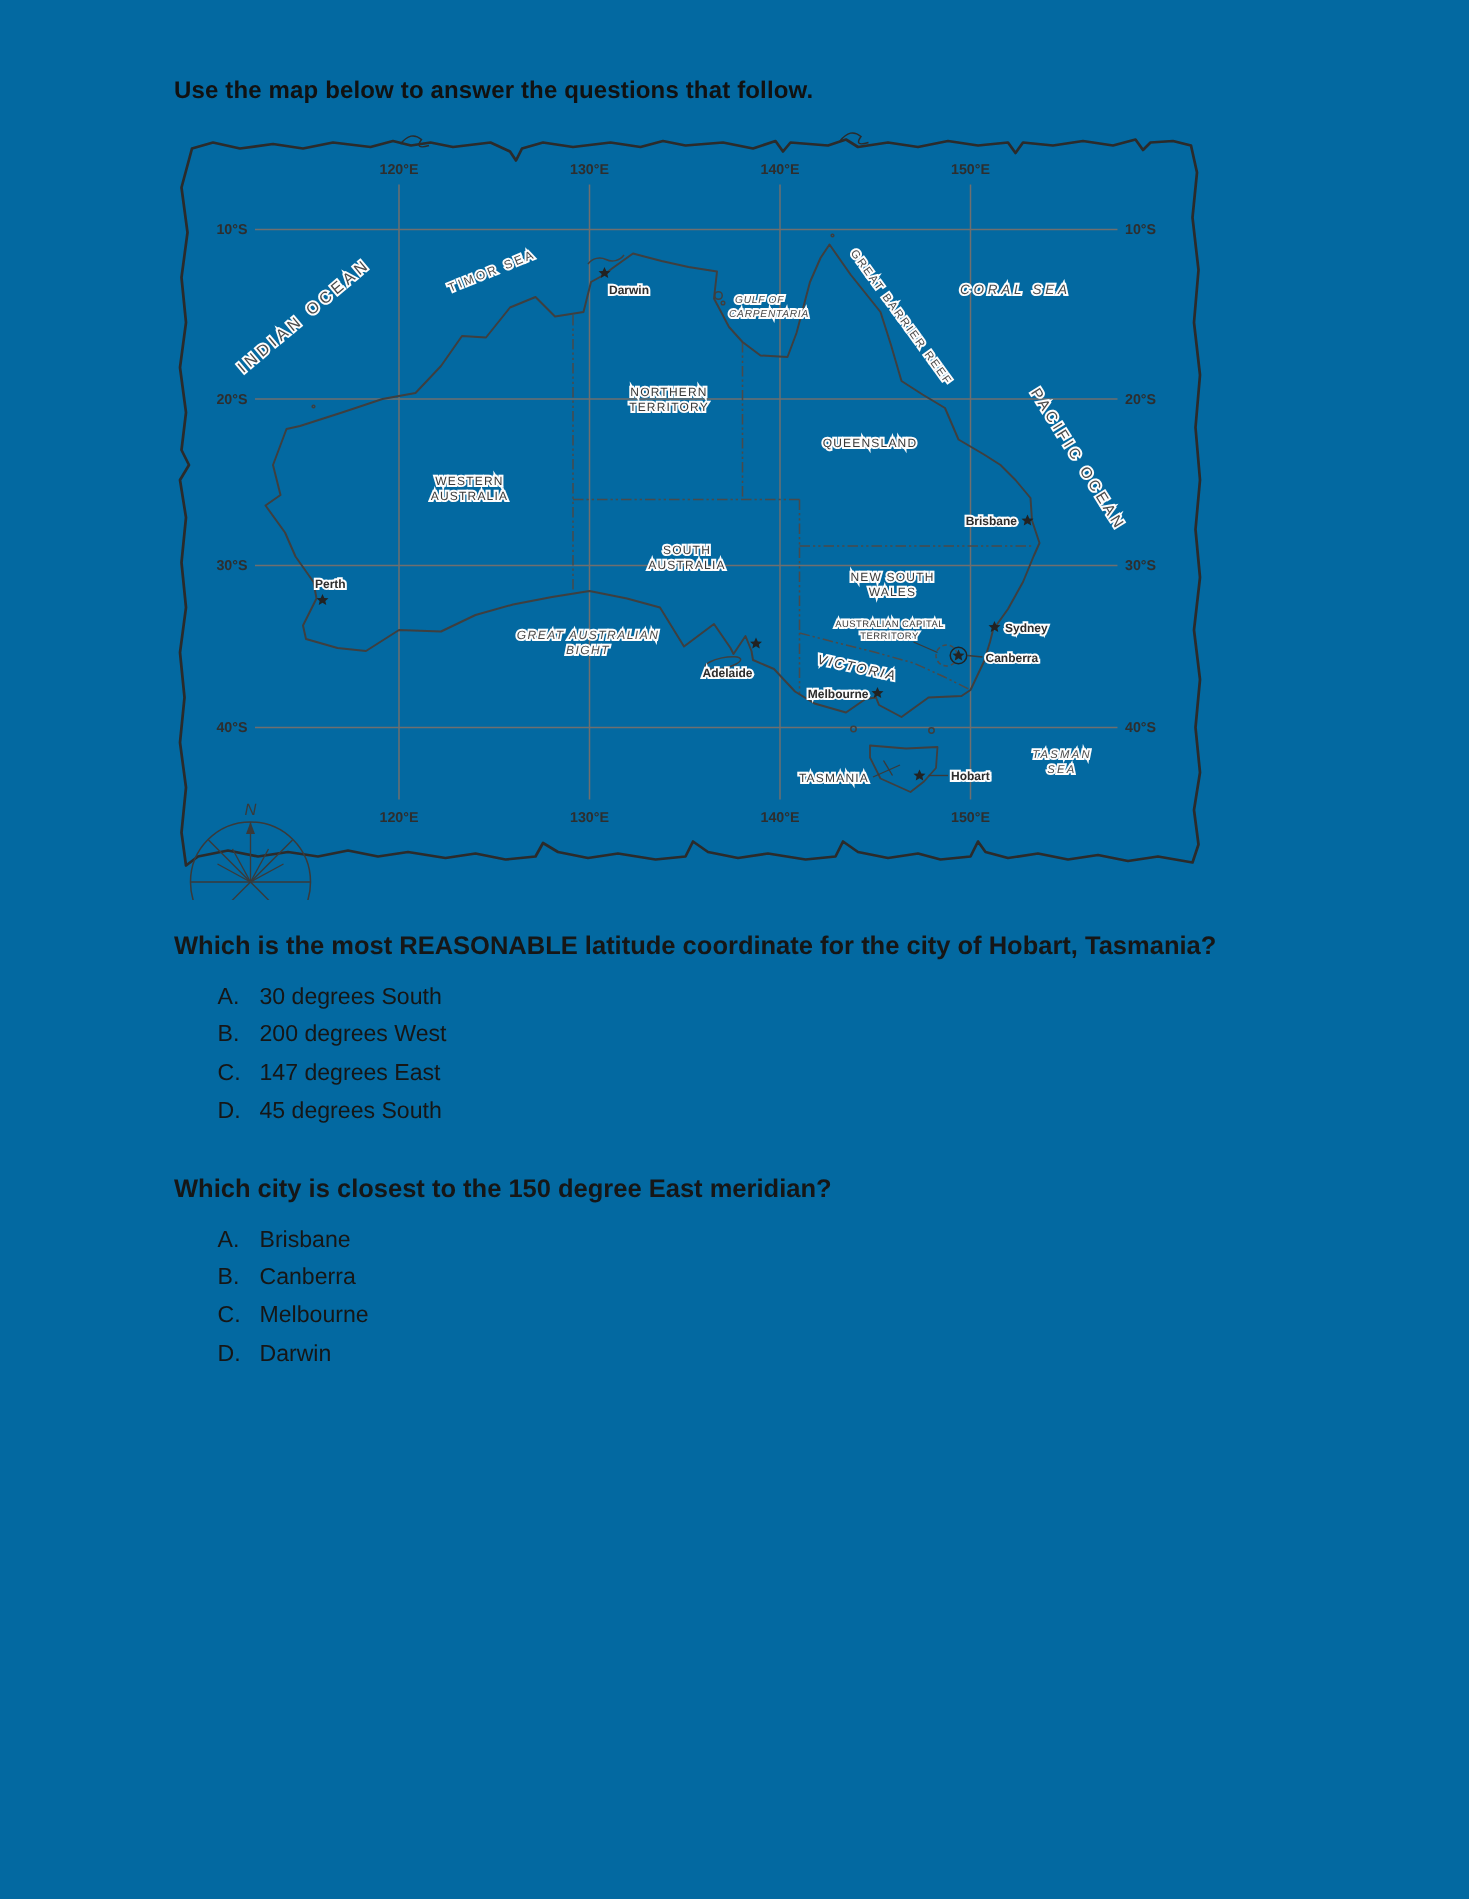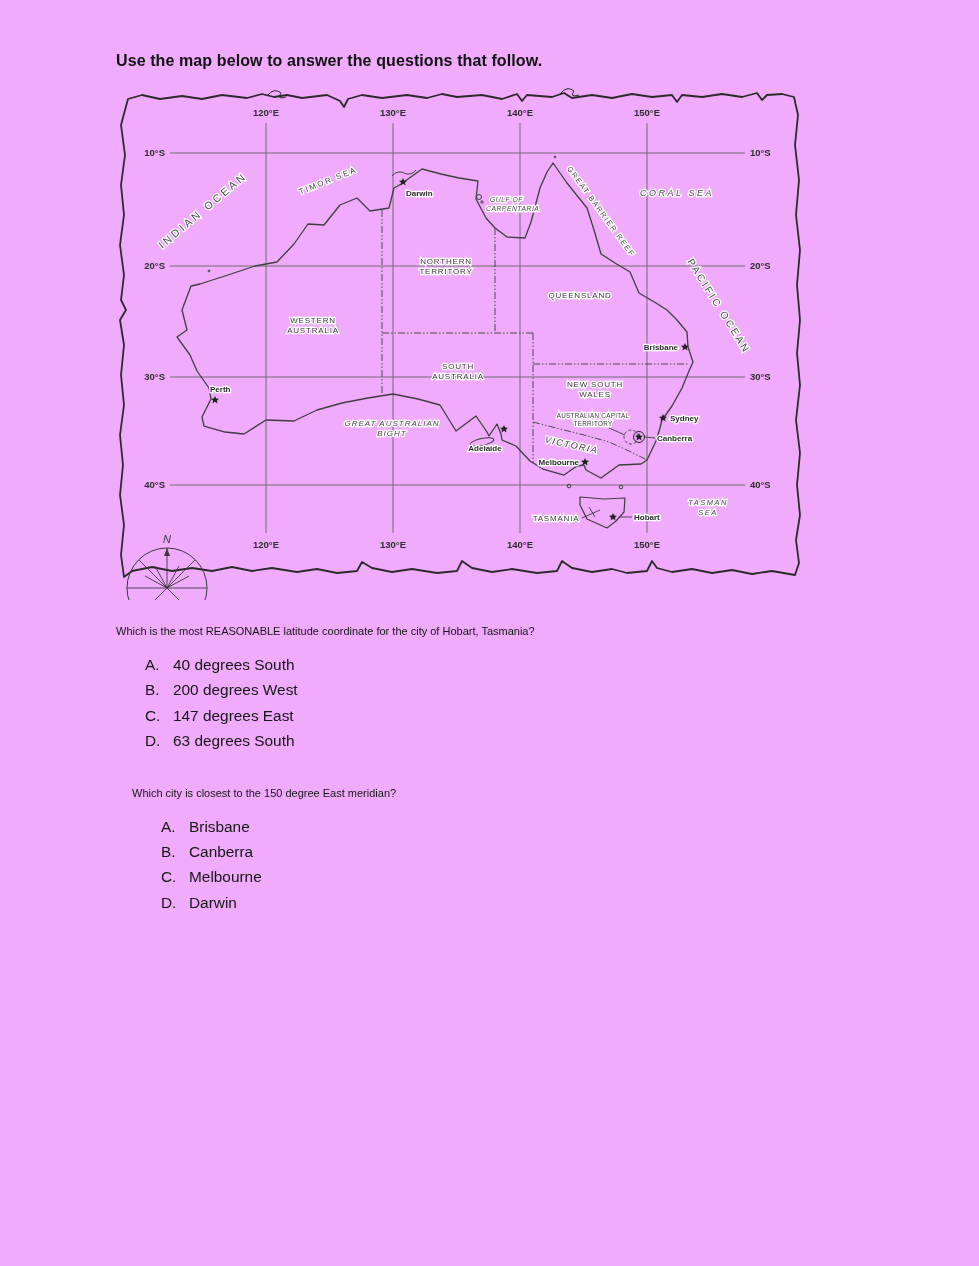--- a/index.html
+++ b/index.html
@@ -1,29 +1,29 @@
 <!DOCTYPE html>
 <html><head>
 <meta charset="utf-8">
 <style>
   * { margin:0; padding:0; box-sizing:border-box; }
   body { background:#ffffff; font-family:"Liberation Sans", sans-serif; }
-  .page { position:relative; width:979px; height:1266px; background:#f0abfc; overflow:hidden; }
+  .page { position:relative; width:979px; height:1266px; background:#0369a1; overflow:hidden; }
   .instruction {
     position:absolute; left:116px; top:52px; width:720px;
     font-size:16px; font-weight:bold; color:#111; letter-spacing:0.1px;
   }
   .map-wrap { position:absolute; left:112px; top:85px; width:690px; height:515px; }
   .questions { position:absolute; left:116px; top:618px; width:700px; color:#161616; }
-  .question .prompt { font-size:11px; font-weight:normal; line-height:26px; }
+  .question .prompt { font-size:17px; font-weight:bold; line-height:26px; }
   .question .options { margin-top:8px; list-style:none; }
   .question .opt { display:flex; line-height:25.4px; font-size:15.4px; }
   .question .opt .letter { width:28px; padding-left:29px; box-sizing:content-box; }
   .question .opt .text { }
-  .question + .question { margin-top:26px;margin-left:16px; }
+  .question + .question { margin-top:26px; }
   svg text { font-family:"Liberation Sans", sans-serif; }
   .halo { paint-order:stroke; stroke:#fdfdfd; stroke-width:2.6px; }
 </style>
 </head>
 <body>
 
 <div class="page">
 
   <div class="instruction">Use the map below to answer the questions that follow.</div>
 
@@ -175,33 +175,33 @@
     </svg>
   </div>
 
   <div class="questions">
 
     <div class="question">
       <div class="prompt">Which is the most REASONABLE latitude coordinate for the city of Hobart, Tasmania?</div>
       <ul class="options">
         <li class="opt">
           <span class="letter">A.</span>
-          <span class="text">40 degrees South</span>
+          <span class="text">30 degrees South</span>
         </li>
         <li class="opt">
           <span class="letter">B.</span>
           <span class="text">200 degrees West</span>
         </li>
         <li class="opt">
           <span class="letter">C.</span>
           <span class="text">147 degrees East</span>
         </li>
         <li class="opt">
           <span class="letter">D.</span>
-          <span class="text">63 degrees South</span>
+          <span class="text">45 degrees South</span>
         </li>
       </ul>
     </div>
 
     <div class="question">
       <div class="prompt">Which city is closest to the 150 degree East meridian?</div>
       <ul class="options">
         <li class="opt">
           <span class="letter">A.</span>
           <span class="text">Brisbane</span>

